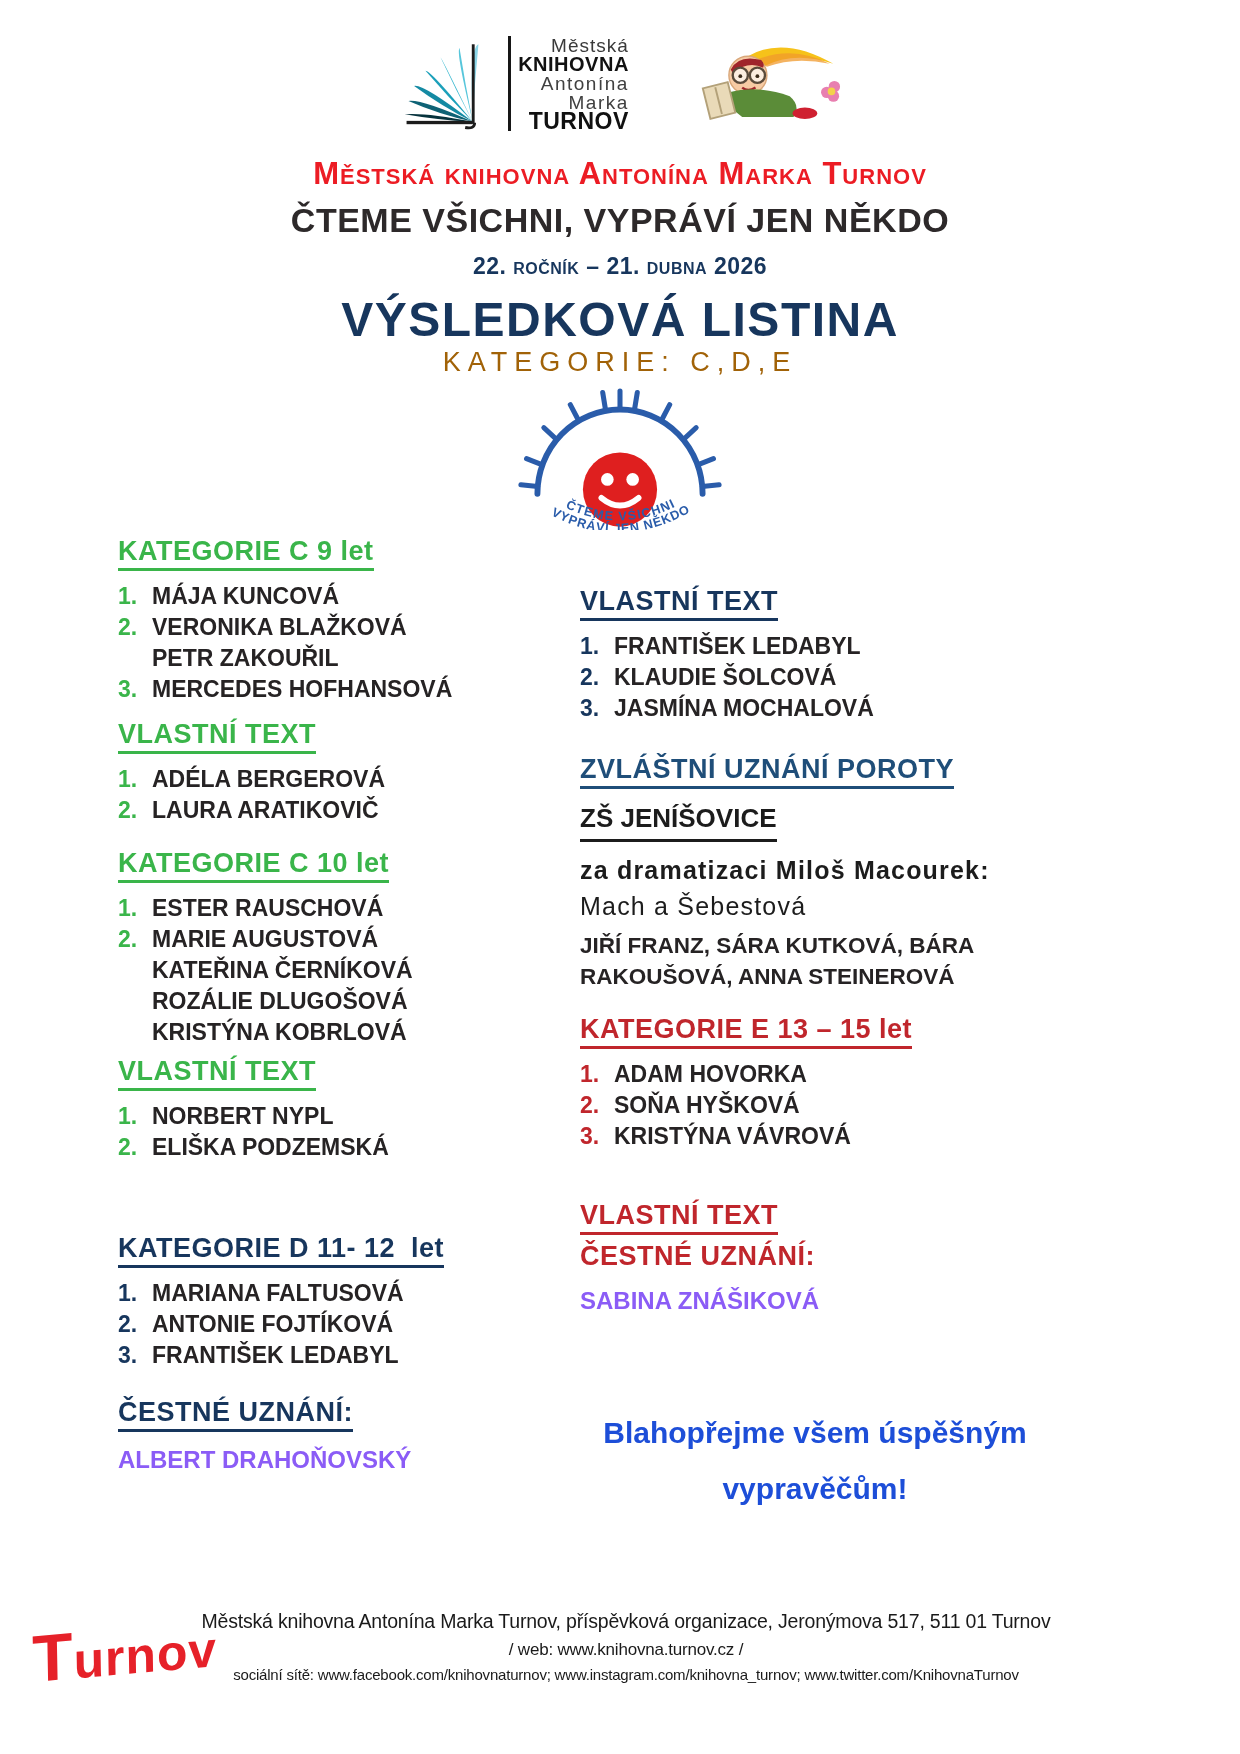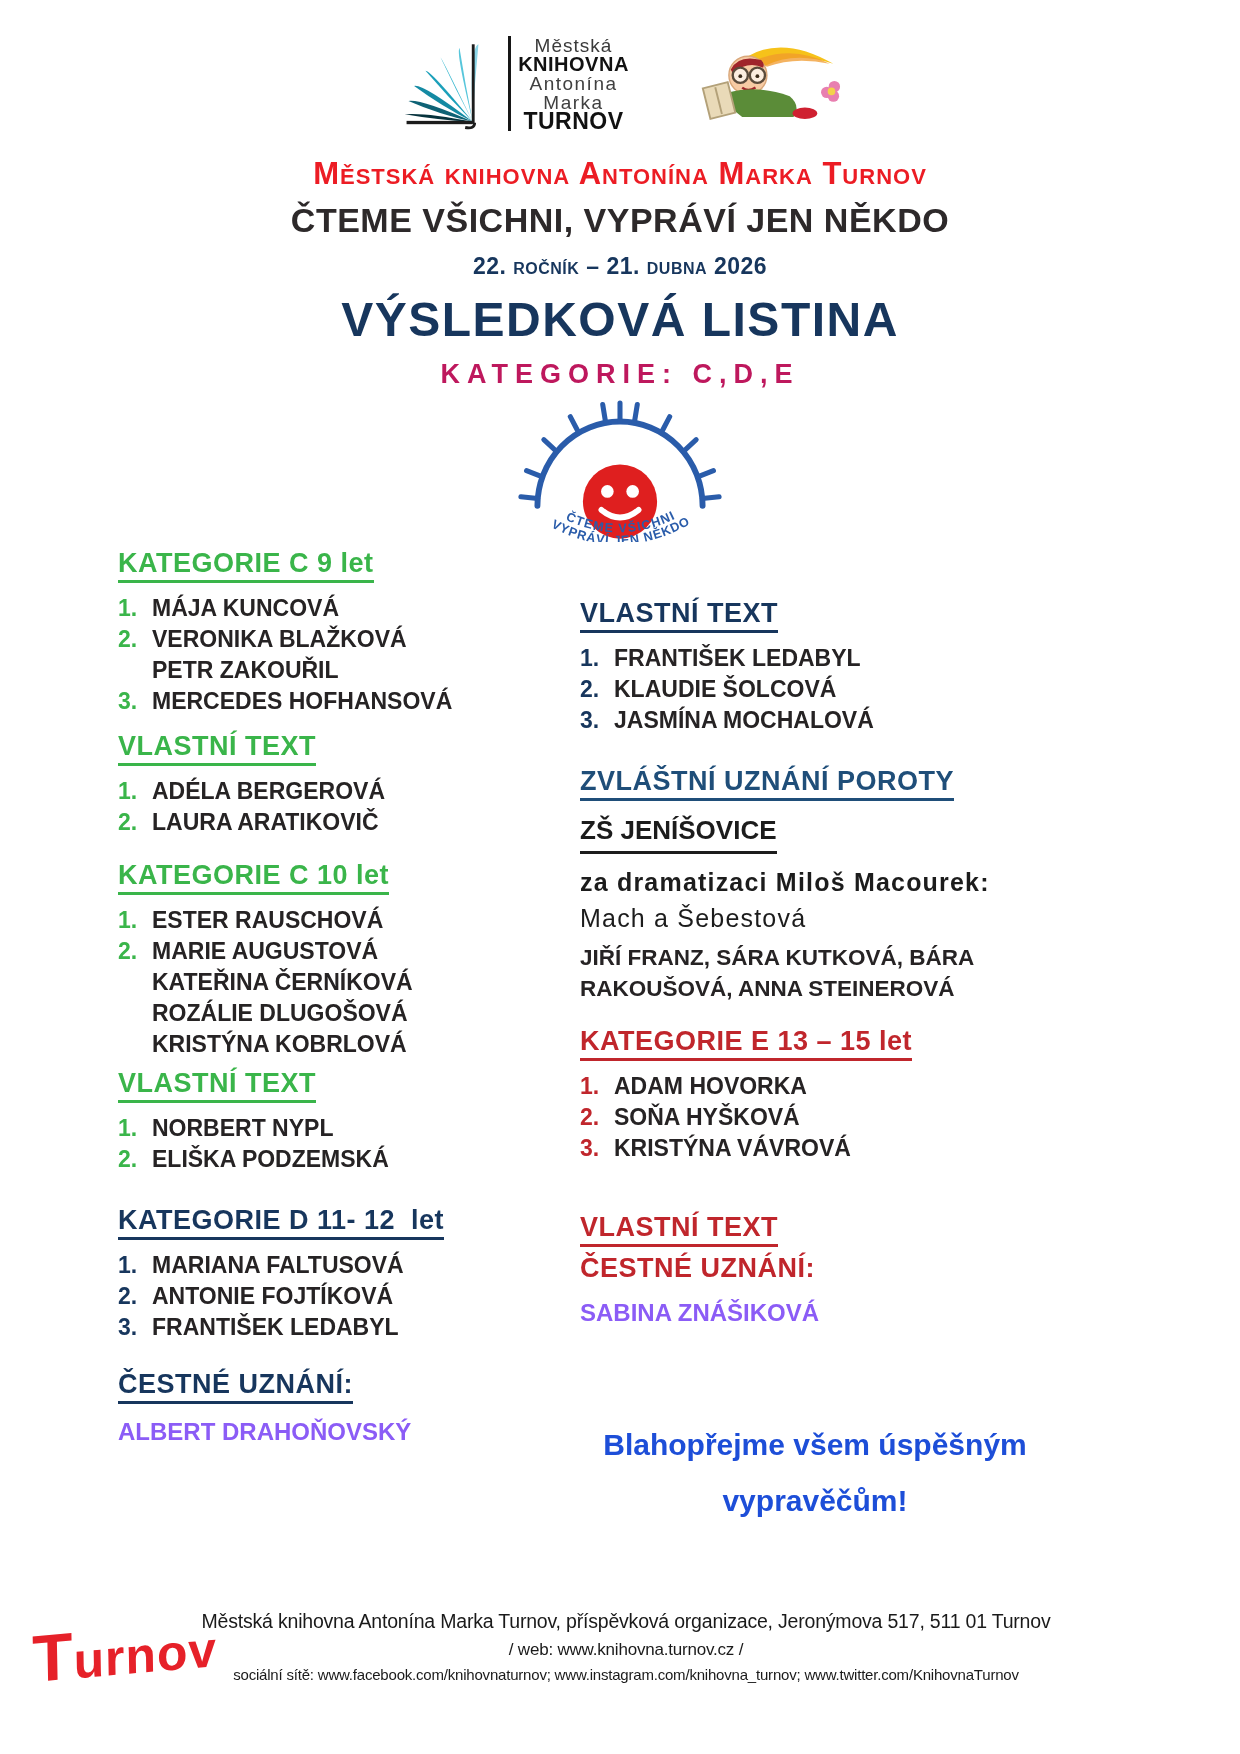--- a/index.html
+++ b/index.html
@@ -3,47 +3,47 @@
 <meta charset="utf-8">
 <style>
   html,body{margin:0;padding:0;}
   body{
     width:1240px;height:1754px;background:#ffffff;position:relative;
     font-family:"Liberation Sans", sans-serif;color:#262324;overflow:hidden;
   }
   
   .logo-row{display:flex;justify-content:center;align-items:flex-start;gap:60px;padding-top:36px;height:104px;}
   .lib-logo{display:flex;align-items:flex-start;}
-  .lib-logo-text{margin-left:5px;border-left:3px solid #161616;padding-left:7px;text-align:center;line-height:19px;}
+  .lib-logo-text{margin-left:5px;border-left:3px solid #161616;padding-left:7px;text-align:right;line-height:19px;}
   .ll1{font-size:19px;font-weight:500;color:#3a3a3a;letter-spacing:1px;}
   .ll2{font-size:20px;font-weight:800;color:#111;letter-spacing:.5px;}
   .ll3,.ll4{font-size:19px;font-weight:400;color:#404040;letter-spacing:1.5px;}
   .ll5{font-size:23px;font-weight:800;color:#111;letter-spacing:.5px;}
   .center{text-align:center;}
   .red-title{margin-top:16px;font-size:31px;font-weight:700;font-variant:small-caps;color:#ec1c24;letter-spacing:1px;}
   .event-title{margin-top:9px;font-size:34px;font-weight:700;color:#2d292a;letter-spacing:.5px;}
   .edition{margin-top:13px;font-size:23px;font-weight:700;font-variant:small-caps;color:#17365d;letter-spacing:.5px;}
   .results-title{margin-top:12px;font-size:48px;font-weight:700;color:#17365d;letter-spacing:1.5px;}
-  .cats-line{margin-top:12px;font-size:27px;font-weight:700;color:#be185d;letter-spacing:7px;}
+  .cats-line{font-size:27px;font-weight:400;color:#a16207;letter-spacing:7px;}
   .sun-wrap{margin-top:2px;height:152px;}
   
   .columns{display:flex;padding-left:118px;margin-top:4px;}
   .col-left{width:462px;}
   .col-right{width:560px;padding-top:50px;}
   .sec-h{display:inline-block;font-size:27px;font-weight:800;letter-spacing:.5px;border-bottom:3px solid currentColor;padding-bottom:1px;white-space:pre;}
   .sec-h.no-u{border-bottom:none;}
   .green{color:#3ab54a;} .navy{color:#17365d;} .dred{color:#c0262c;} .blueh{color:#1f4e79;}
   .entries{margin-top:10px;}
   .entry{display:flex;font-size:23px;font-weight:700;line-height:31px;color:#262324;}
   .entry .num{width:34px;flex:none;}
   .num.green{color:#3ab54a;} .num.navy{color:#17365d;} .num.dred{color:#c0262c;}
   .sec{margin-top:0;}
   .mt14{margin-top:14px;} .mt22{margin-top:22px;} .mt8{margin-top:8px;}
   .mt26{margin-top:26px;} .mt30{margin-top:30px;} .mt48{margin-top:48px;}
-  .mt52{margin-top:22px;} .mt70{margin-top:30px;} .mt6{margin-top:6px;}
+  .mt52{margin-top:22px;} .mt70{margin-top:70px;} .mt6{margin-top:6px;}
   .plain-name{margin-top:14px;font-size:24px;font-weight:700;color:#8b5cf6;}
   .school{display:inline-block;margin-top:14px;font-size:26px;font-weight:800;color:#1c1c1c;border-bottom:3px solid #1c1c1c;padding-bottom:5px;}
   .reason{margin-top:10px;font-size:25px;font-weight:700;color:#1c1c1c;letter-spacing:1.2px;line-height:36px;}
   .reason2{font-size:25px;font-weight:400;color:#1c1c1c;letter-spacing:1.2px;line-height:36px;}
   .names{margin-top:6px;font-size:22.5px;font-weight:700;color:#262324;line-height:31px;width:445px;}
   .congrats{margin-top:90px;width:470px;text-align:center;font-size:30px;font-weight:700;color:#1d4ed8;line-height:56px;}
   
   .footer{position:absolute;left:12px;right:0;top:1610px;text-align:center;color:#1a1a1a;}
   .addr{font-size:19.5px;letter-spacing:-.2px;}
   .web{font-size:17px;margin-top:7px;letter-spacing:-.2px;}

